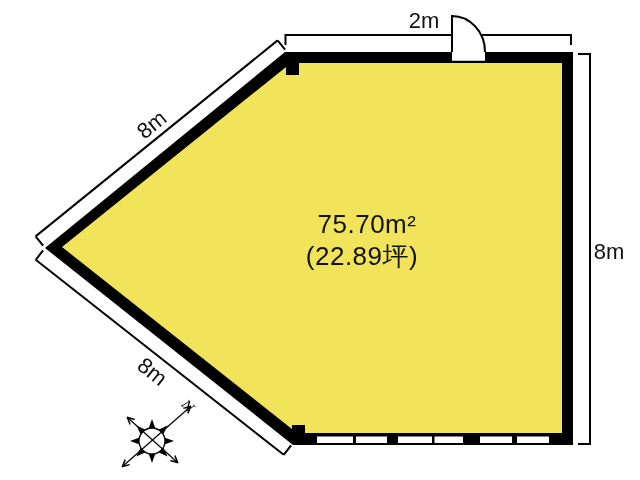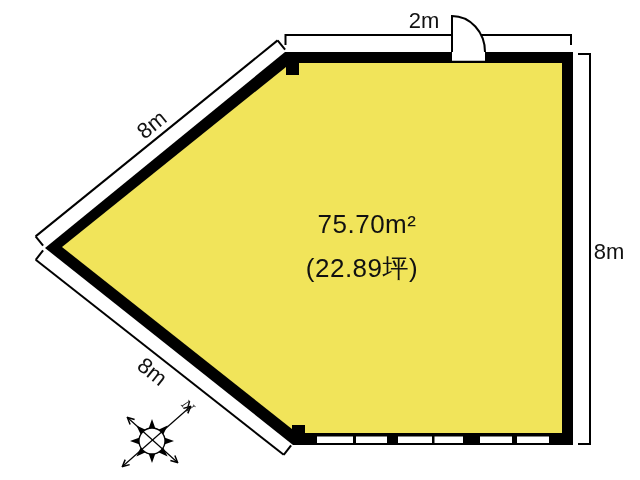--- a/index.html
+++ b/index.html
@@ -95,17 +95,17 @@
   <div class="label dim-label" style="left:424px; top:21px;">2m</div>
 
   <div class="label dim-label" style="left:609px; top:252px;">8m</div>
 
   <div class="label dim-label rot-ul" style="left:152px; top:125px;">8m</div>
 
   <div class="label dim-label rot-ll" style="left:152px; top:372px;">8m</div>
 
   <div class="label area-label" style="left:367px; top:224px;">75.70m²</div>
 
-  <div class="label area-label" style="left:362px; top:256px;margin-top:12px;">(22.89坪)</div>
+  <div class="label area-label" style="left:362px; top:256px;">(22.89坪)</div>
 
   <div class="label north-label" style="left:188px; top:406px;">N</div>
 
 </div>
 
 </body></html>

